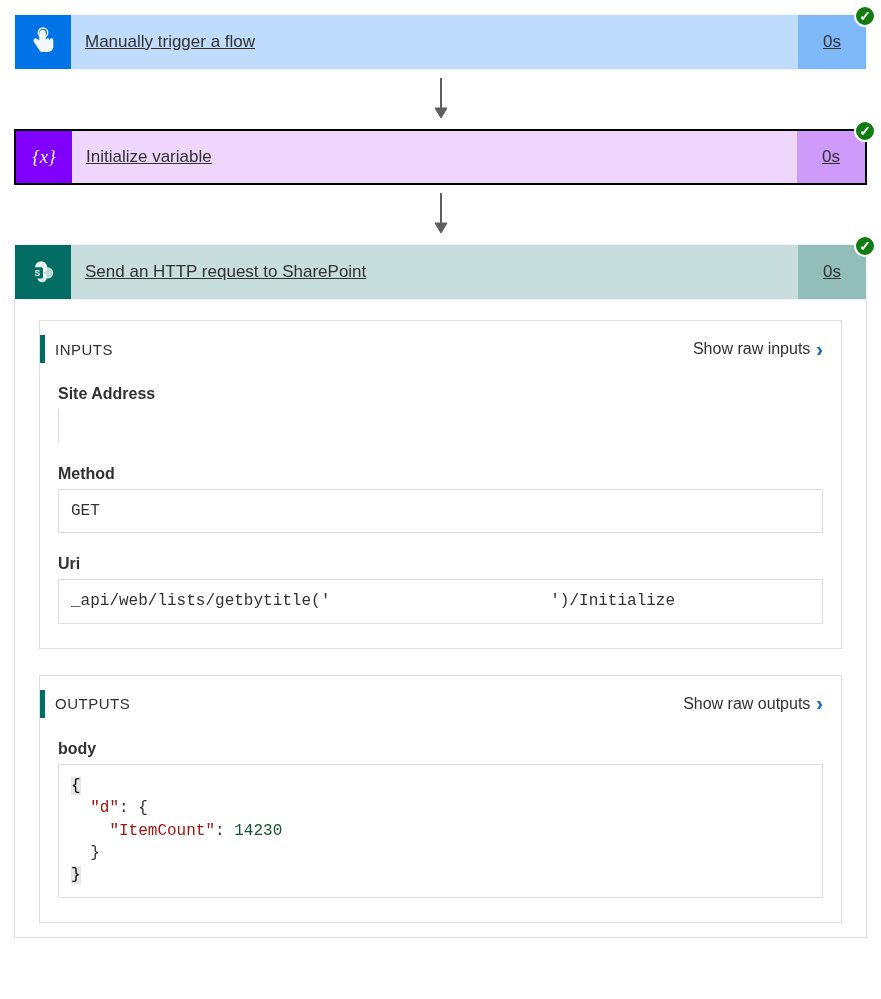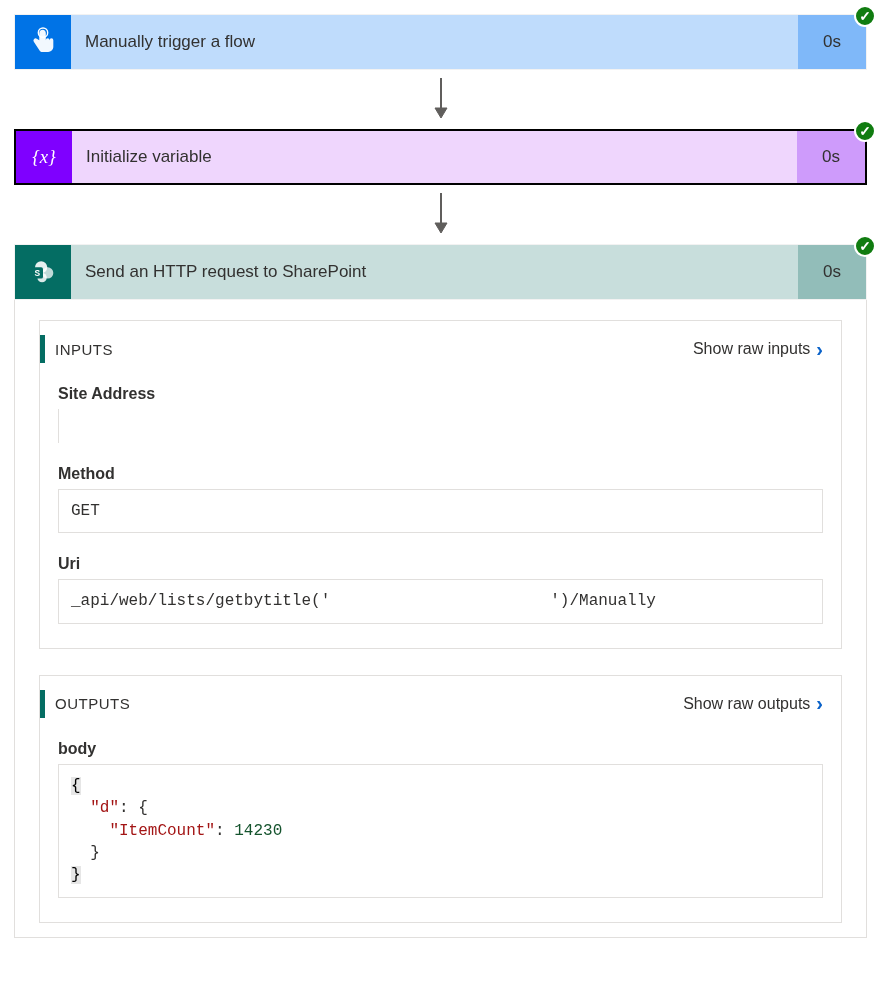--- a/index.html
+++ b/index.html
@@ -25,20 +25,21 @@
     line-height: 18px;
     text-align: center;
     z-index: 5;
   }
   .badge::after { content: "✓"; font-weight: bold; }
   .step-header {
     display: flex;
     align-items: stretch;
     height: 56px;
     border: 1px solid rgba(0,0,0,.05);
+    text-decoration: underline;
   }
   .step-header.selected { border: 2.5px solid #000; }
   .step-icon {
     width: 56px;
     flex: none;
     display: flex;
     align-items: center;
     justify-content: center;
     color: #fff;
   }
@@ -190,21 +191,21 @@
         <span class="chev">›</span>
       </div>
 
       <div class="field-label">Site Address</div>
       <div style="height:34px;margin-bottom:22px;border-left:1px solid #e1dfdd;width:4px;"></div>
 
       <div class="field-label">Method</div>
       <div class="field-box code">GET</div>
 
       <div class="field-label">Uri</div>
-      <div class="field-box code" style="margin-bottom:0;"><span>_api/web/lists/getbytitle('</span><span class="uri-gap"></span><span>')/Manually</span></div>
+      <div class="field-box code" style="margin-bottom:0;"><span>_api/web/lists/getbytitle('</span><span class="uri-gap"></span><span>')/Initialize</span></div>
     </div>
 
     <div class="panel" style="margin-bottom:0;">
       <div class="panel-head">
         <span class="bar"></span>
         <span class="label">OUTPUTS</span>
         <span class="raw-link">Show raw outputs</span>
         <span class="chev">›</span>
       </div>
 

